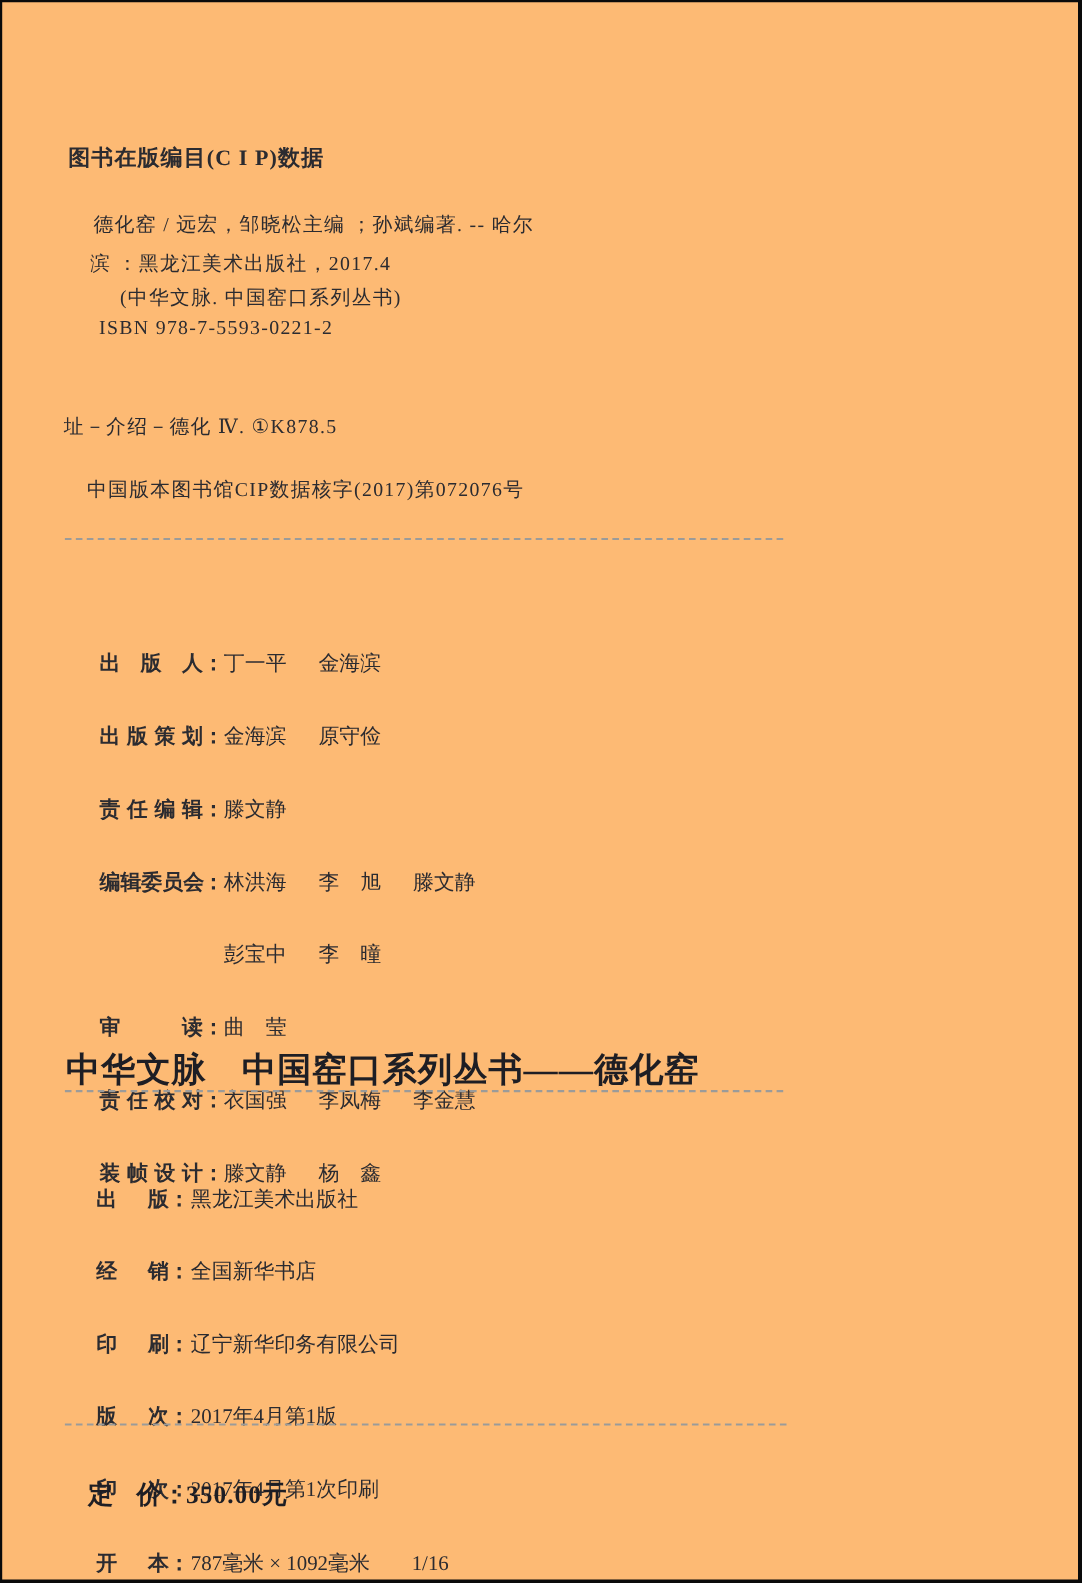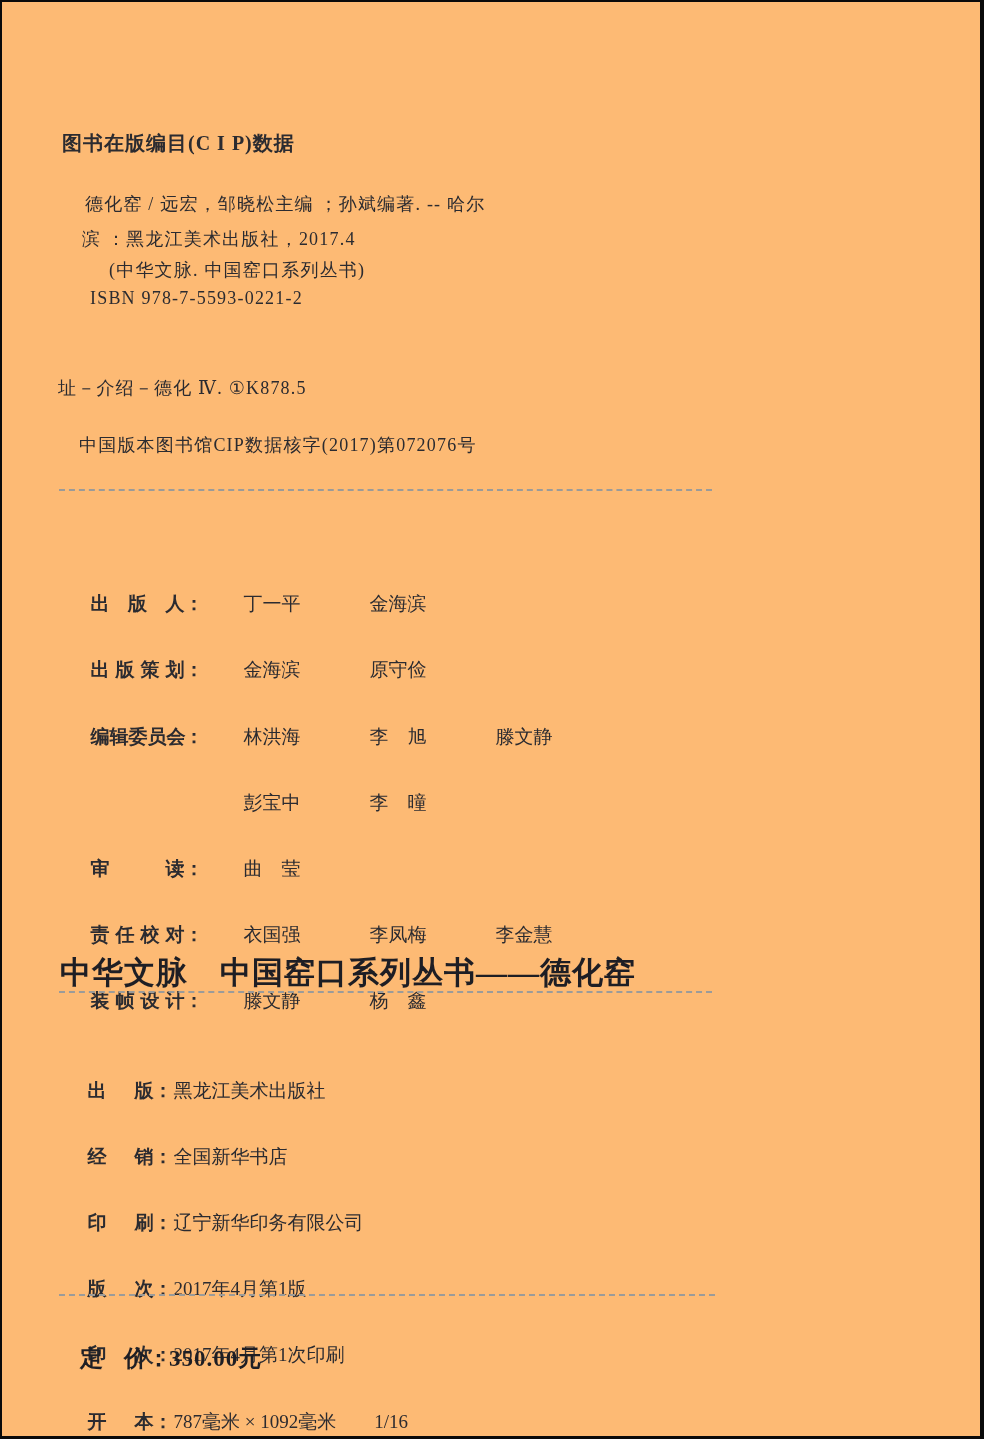--- a/index.html
+++ b/index.html
@@ -23,21 +23,21 @@
   .dashed{position:absolute;height:0;border-top:2px dashed #9b9b99;}
   
   .staff-row{height:30.2px;line-height:30.2px;font-size:19px;white-space:pre;}
   .jlabel{
     display:inline-block;vertical-align:top;
     text-align:justify;text-align-last:justify;
     font-weight:700;
   }
   .staff-row .jlabel{width:94px;}
   .colon{display:inline-block;width:13px;font-weight:700;}
-  .name{display:inline-block;width:86px;white-space:pre;margin-left:40px;}
+  .name{display:inline-block;width:86px;white-space:pre;}
   .name:last-child{width:auto;}
   
   .series-heading{font-size:31px;font-weight:700;letter-spacing:1px;color:#1e1e24;}
   
   .pub-row{height:30.1px;line-height:30.1px;font-size:19px;white-space:pre;}
   .pub-row .jlabel{width:66px;}
   .pub-row .pvalue{margin-left:7px;}
   
   .price-row{font-size:23px;font-weight:700;white-space:pre;color:#1e1e24;}
   .price-row .jlabel{width:67px;}
@@ -58,20 +58,23 @@
   <div class="abs cip-line" style="top:431px;left:77px;">中国版本图书馆CIP数据核字(2017)第072076号</div>
 
   <div class="dashed" style="top:487px;left:57px;width:653px;"></div>
 
   <div class="abs" style="top:521px;left:60px;">
     <div class="staff-row">
       <span class="jlabel">出版人</span><span class="colon">：</span><span style="display:inline-block;width:6px;"></span><span class="name">丁一平</span><span class="name">金海滨</span>
     </div>
     <div class="staff-row">
       <span class="jlabel">出版策划</span><span class="colon">：</span><span style="display:inline-block;width:6px;"></span><span class="name">金海滨</span><span class="name">原守俭</span>
+    </div>
+    <div class="staff-row">
+      <span class="jlabel">责任编辑</span><span class="colon">：</span><span style="display:inline-block;width:6px;"></span><span class="name">滕文静</span>
     </div>
     <div class="staff-row">
       <span class="jlabel">编辑委员会</span><span class="colon">：</span><span style="display:inline-block;width:6px;"></span><span class="name">林洪海</span><span class="name">李　旭</span><span class="name">滕文静</span>
     </div>
     <div class="staff-row">
       <span class="jlabel"></span><span class="colon"></span><span style="display:inline-block;width:6px;"></span><span class="name">彭宝中</span><span class="name">李　曈</span>
     </div>
     <div class="staff-row">
       <span class="jlabel">审读</span><span class="colon">：</span><span style="display:inline-block;width:6px;"></span><span class="name">曲　莹</span>
     </div>

